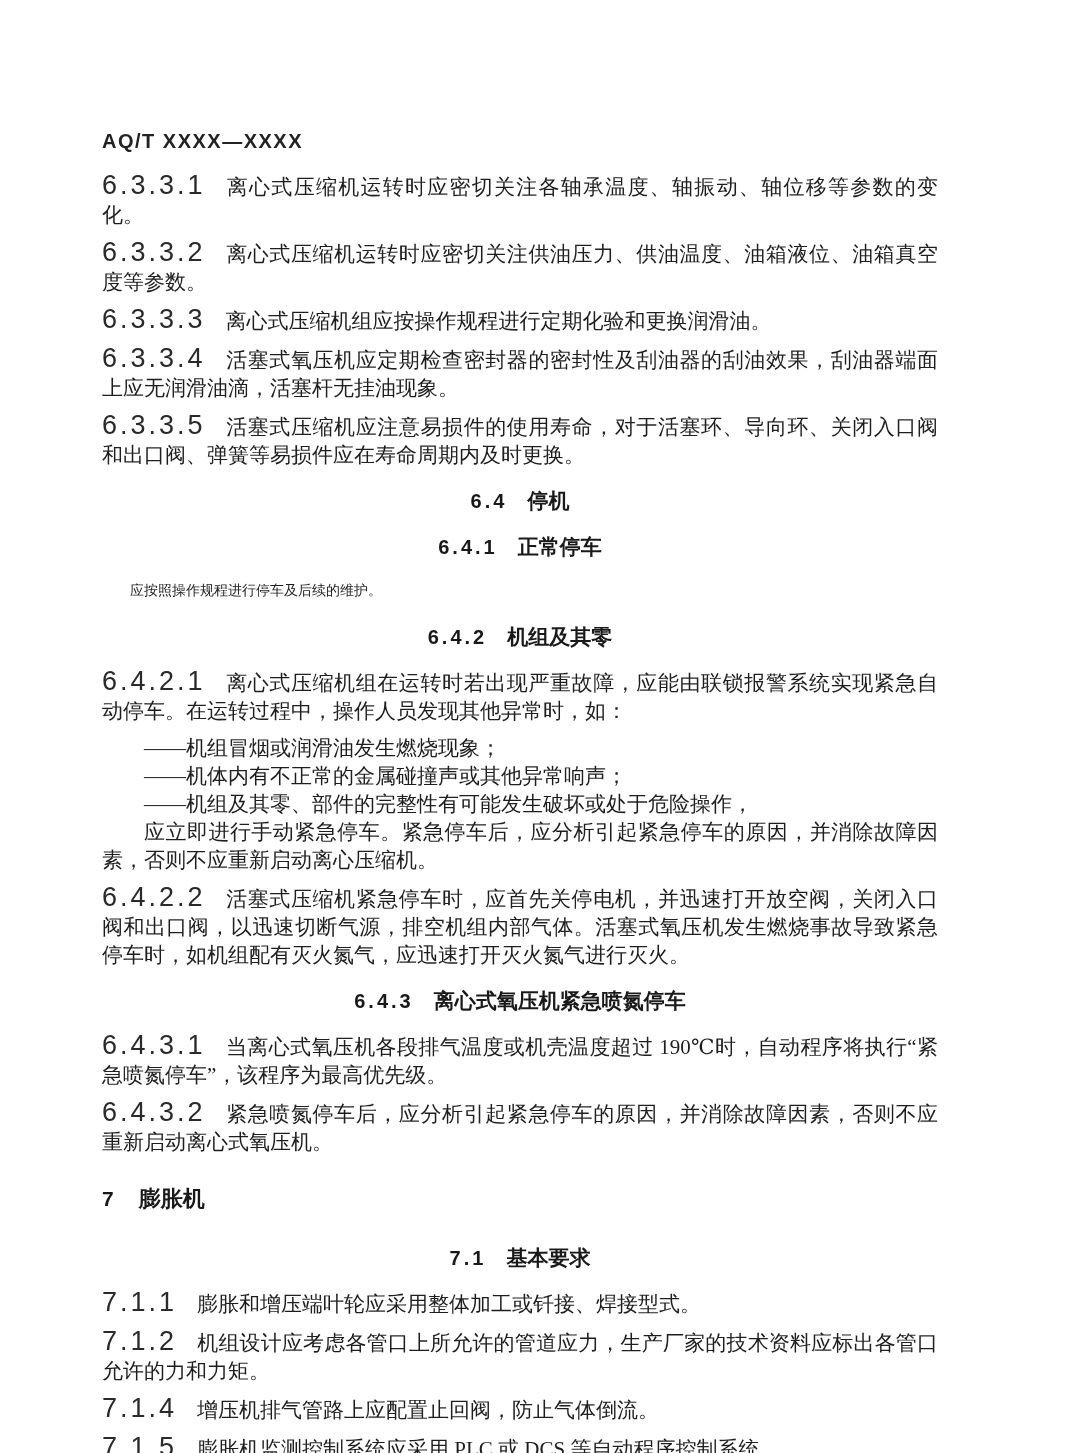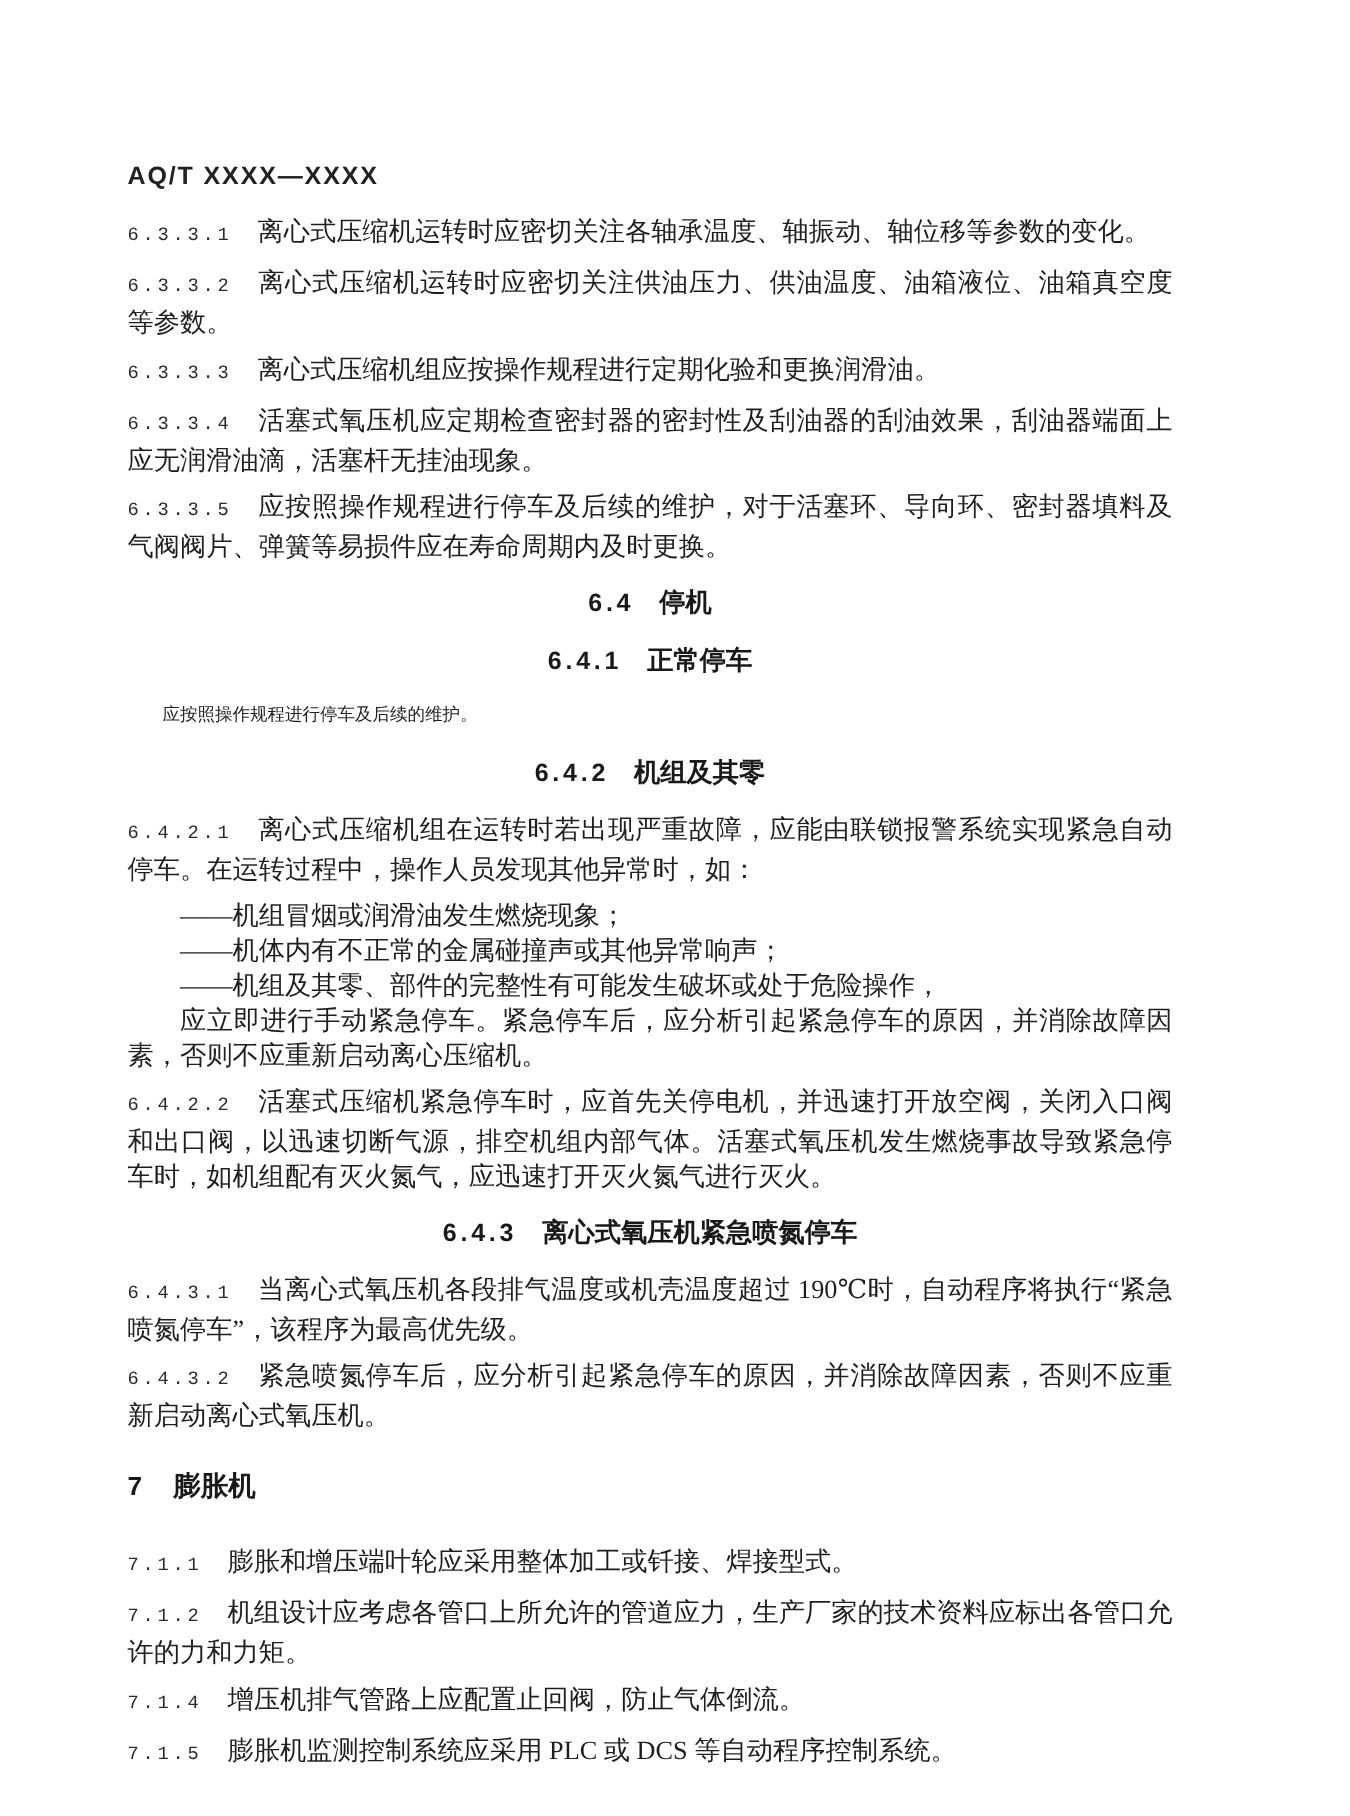--- a/index.html
+++ b/index.html
@@ -32,21 +32,21 @@
     color: #1e1e1e;
   }
   p.clause > .num,
   h3.heading > .num,
   h2.chapter > .num {
     font-family: "Liberation Sans", "DejaVu Sans", sans-serif;
     letter-spacing: 3px;
     margin-right: 20px;
     white-space: nowrap;
   }
-  p.clause > .num { font-size: 15px; color: #2a2a2a; font-family: Liberation Mono, monospace; }
+  p.clause > .num { font-size: 27px; color: #2a2a2a; }
   h3.heading {
     font-family: "Liberation Sans", "DejaVu Sans", sans-serif;
     font-weight: 700;
     font-size: 21px;
     line-height: 28px;
     color: #191919;
     margin: 18px 0 16px 0;
     text-align: center;
   }
   h3.heading > .num { font-size: 20px; }
@@ -78,35 +78,36 @@
 <body>
 
 <div class="doc-page">
   <div class="doc-content">
     <div class="doc-header">AQ/T XXXX—XXXX</div>
     <div id="doc-body">
         <p class="clause"><span class="num">6.3.3.1</span><span class="txt">离心式压缩机运转时应密切关注各轴承温度、轴振动、轴位移等参数的变化。</span></p>
         <p class="clause"><span class="num">6.3.3.2</span><span class="txt">离心式压缩机运转时应密切关注供油压力、供油温度、油箱液位、油箱真空度等参数。</span></p>
         <p class="clause"><span class="num">6.3.3.3</span><span class="txt">离心式压缩机组应按操作规程进行定期化验和更换润滑油。</span></p>
         <p class="clause"><span class="num">6.3.3.4</span><span class="txt">活塞式氧压机应定期检查密封器的密封性及刮油器的刮油效果，刮油器端面上应无润滑油滴，活塞杆无挂油现象。</span></p>
-        <p class="clause"><span class="num">6.3.3.5</span><span class="txt">应按照操作规程进行停车及后续的维护，对于活塞环、导向环、密封器填料及气阀阀片、弹簧等易损件应在寿命周期内及时更换。</span></p>
+        <p class="clause"><span class="num">6.3.3.5</span><span class="txt">活塞式压缩机应注意易损件的使用寿命，对于活塞环、导向环、关闭入口阀和出口阀、弹簧等易损件应在寿命周期内及时更换。</span></p>
         <h3 class="heading"><span class="num">6.4</span><span class="txt">停机</span></h3>
         <h3 class="heading"><span class="num">6.4.1</span><span class="txt">正常停车</span></h3>
         <p class="indent-para">应按照操作规程进行停车及后续的维护。</p>
         <h3 class="heading"><span class="num">6.4.2</span><span class="txt">机组及其零</span></h3>
         <p class="clause"><span class="num">6.4.2.1</span><span class="txt">离心式压缩机组在运转时若出现严重故障，应能由联锁报警系统实现紧急自动停车。在运转过程中，操作人员发现其他异常时，如：</span></p>
         <p class="flow">——机组冒烟或润滑油发生燃烧现象；</p>
         <p class="flow">——机体内有不正常的金属碰撞声或其他异常响声；</p>
         <p class="flow">——机组及其零、部件的完整性有可能发生破坏或处于危险操作，</p>
         <p class="flow">应立即进行手动紧急停车。紧急停车后，应分析引起紧急停车的原因，并消除故障因素，否则不应重新启动离心压缩机。</p>
         <p class="clause"><span class="num">6.4.2.2</span><span class="txt">活塞式压缩机紧急停车时，应首先关停电机，并迅速打开放空阀，关闭入口阀和出口阀，以迅速切断气源，排空机组内部气体。活塞式氧压机发生燃烧事故导致紧急停车时，如机组配有灭火氮气，应迅速打开灭火氮气进行灭火。</span></p>
         <h3 class="heading"><span class="num">6.4.3</span><span class="txt">离心式氧压机紧急喷氮停车</span></h3>
         <p class="clause"><span class="num">6.4.3.1</span><span class="txt">当离心式氧压机各段排气温度或机壳温度超过 190℃时，自动程序将执行“紧急喷氮停车”，该程序为最高优先级。</span></p>
         <p class="clause"><span class="num">6.4.3.2</span><span class="txt">紧急喷氮停车后，应分析引起紧急停车的原因，并消除故障因素，否则不应重新启动离心式氧压机。</span></p>
         <h2 class="chapter"><span class="num">7</span><span class="txt">膨胀机</span></h2>
+        <h3 class="heading"><span class="num">7.1</span><span class="txt">基本要求</span></h3>
         <p class="clause"><span class="num">7.1.1</span><span class="txt">膨胀和增压端叶轮应采用整体加工或钎接、焊接型式。</span></p>
         <p class="clause"><span class="num">7.1.2</span><span class="txt">机组设计应考虑各管口上所允许的管道应力，生产厂家的技术资料应标出各管口允许的力和力矩。</span></p>
         <p class="clause"><span class="num">7.1.4</span><span class="txt">增压机排气管路上应配置止回阀，防止气体倒流。</span></p>
         <p class="clause"><span class="num">7.1.5</span><span class="txt">膨胀机监测控制系统应采用 PLC 或 DCS 等自动程序控制系统。</span></p>
       </div>
 
   </div>
 </div>
 
 </body></html>

